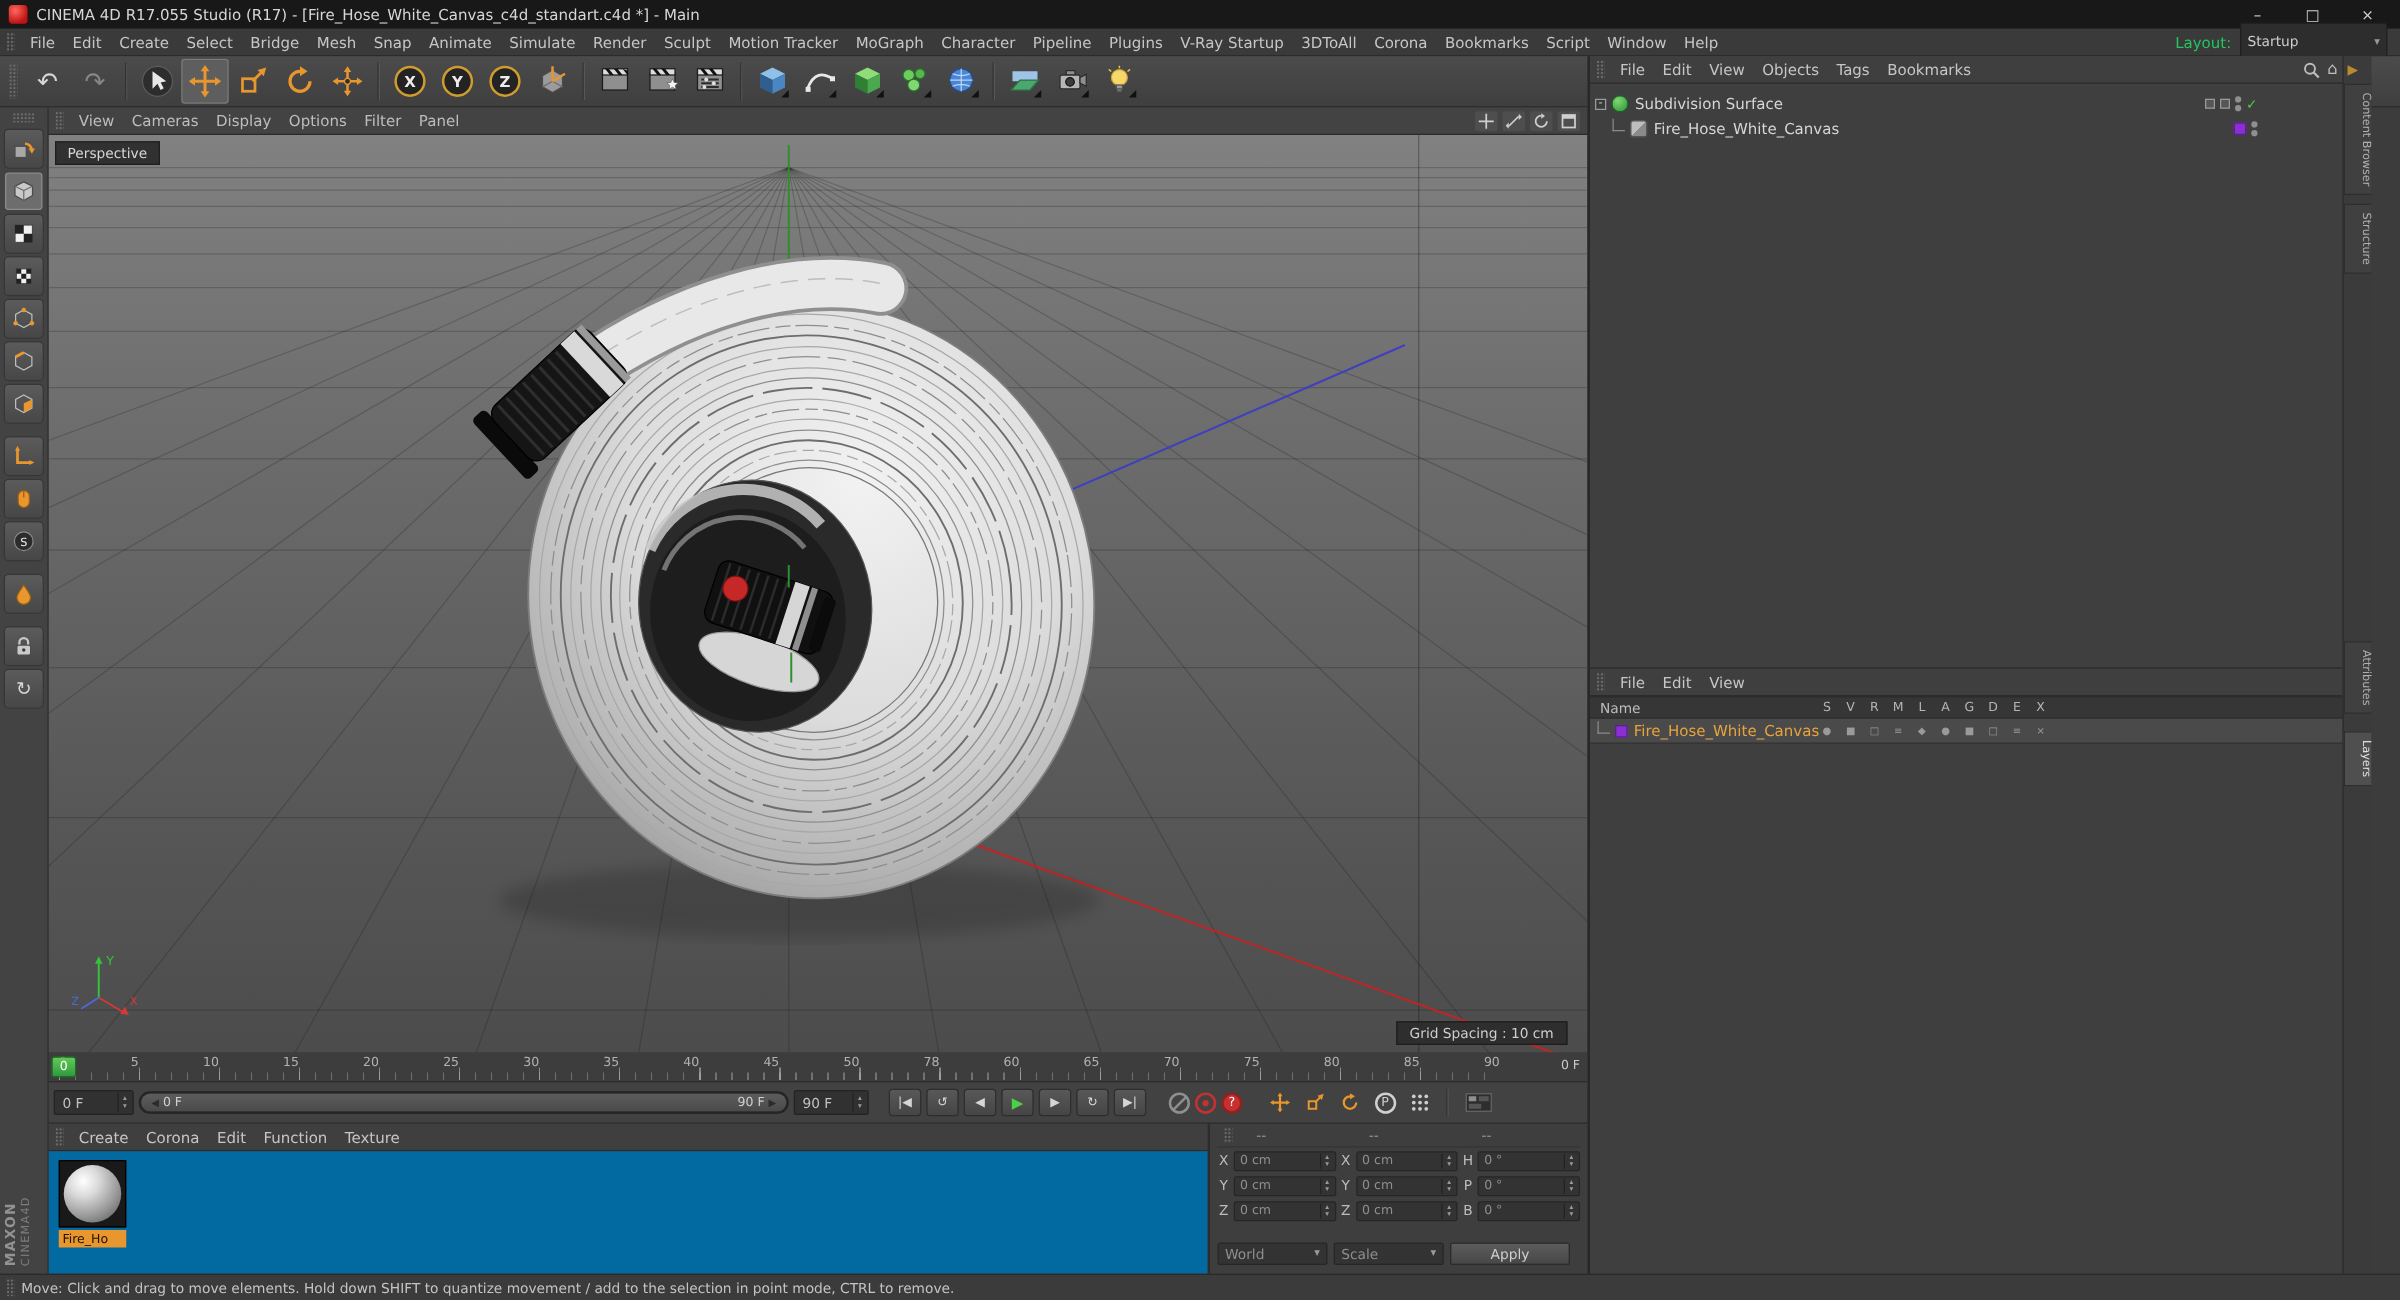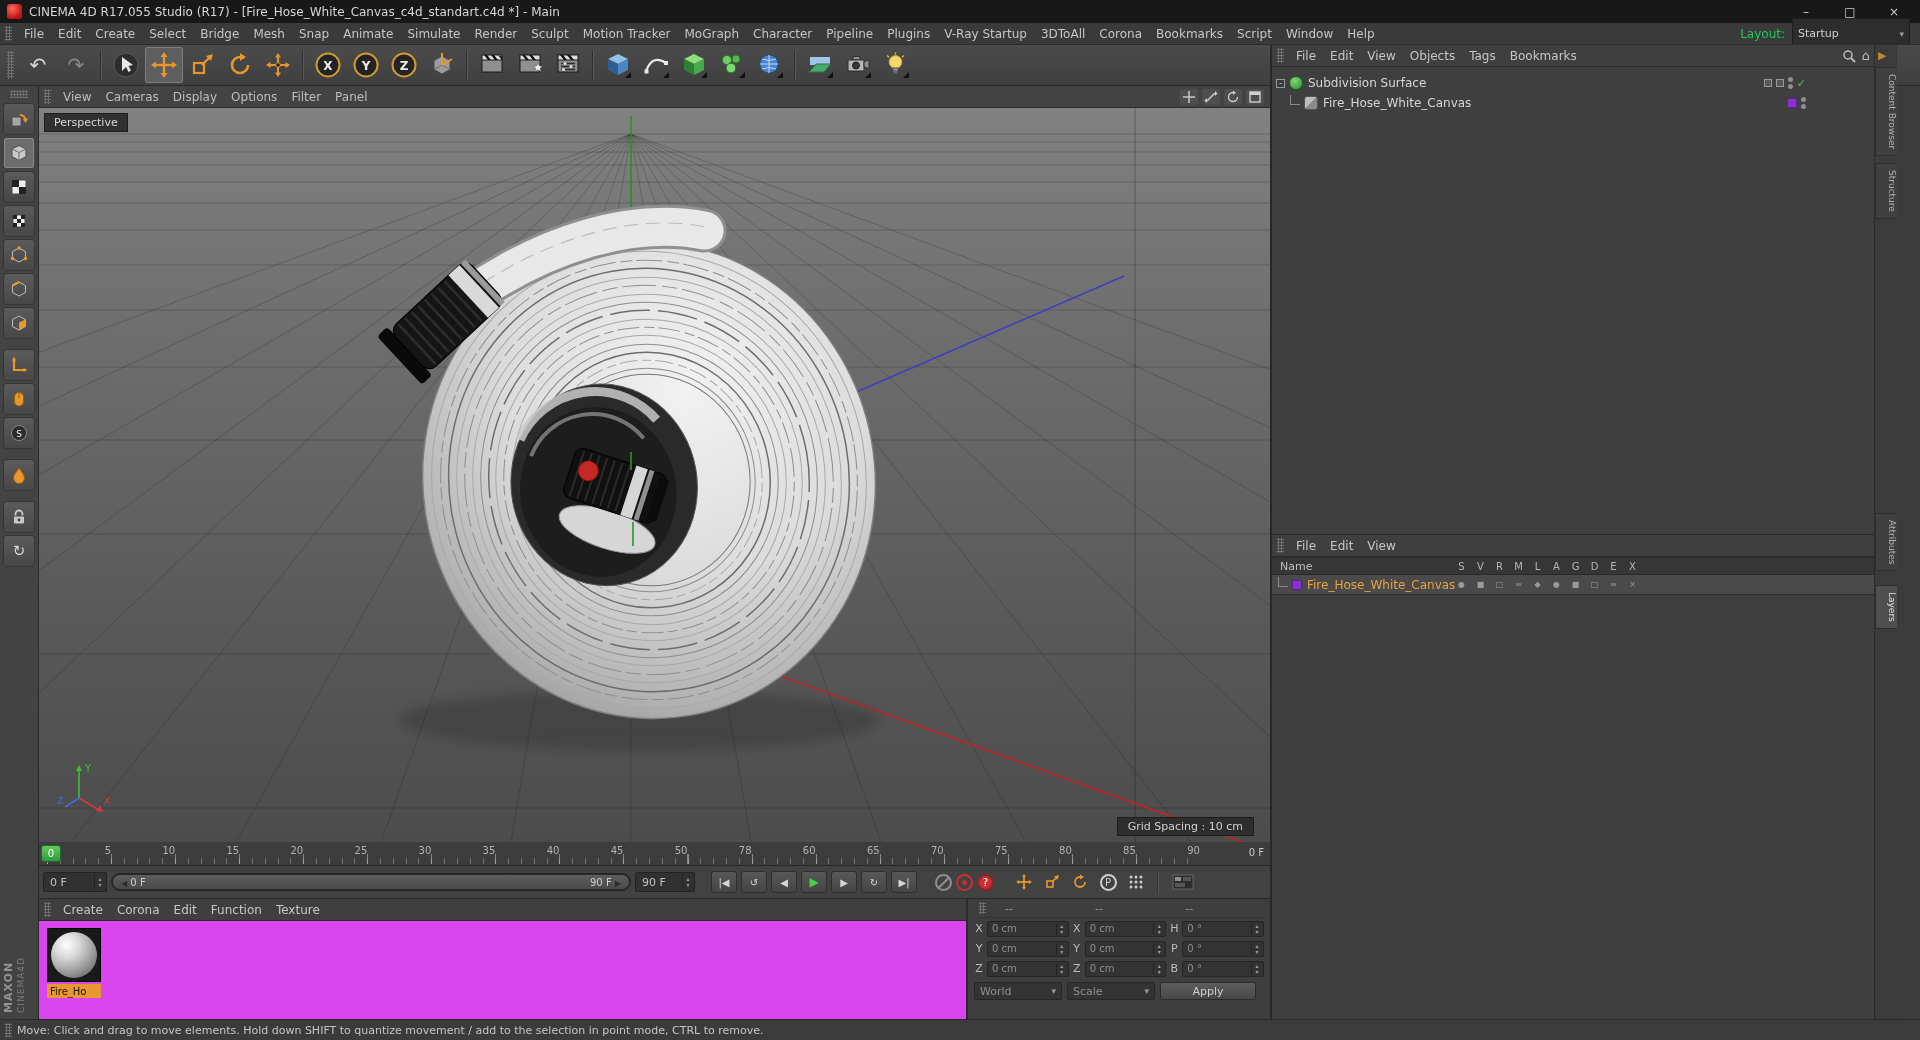--- a/index.html
+++ b/index.html
@@ -78,34 +78,34 @@
   .rec.off::after{content:"";position:absolute;left:-1px;top:6px;width:15px;height:2px;background:#8f8f8f;transform:rotate(-45deg)}
   .rec.red{border:2px solid #c53030}
   .rec.red::after{content:"";position:absolute;left:4px;top:4px;width:5px;height:5px;border-radius:50%;background:#c53030}
   .rec.q{background:#c53030;border:2px solid #8f2222;color:#fff;font-size:10px;display:flex;align-items:center;justify-content:center}
   .mini{width:24px;height:22px;border-radius:3px;display:flex;align-items:center;justify-content:center;flex:0 0 auto}
   .pcirc{width:17px;height:17px;border-radius:50%;border:2px solid #d0d0d0;color:#d0d0d0;font-size:10px;display:flex;align-items:center;justify-content:center}
 
   
   #mat-panel{left:39px;top:899px;width:928px;height:120px;background:#3c3c3c;border-right:1px solid #2a2a2a}
   .panel-menu{height:22px;background:#3f3f3f;border-bottom:1px solid #2b2b2b;display:flex;align-items:center}
-  #mat-body{position:absolute;left:0;top:22px;right:0;bottom:0;background:#d946ef;padding:7px 0 0 8px}
+  #mat-body{position:absolute;left:0;top:22px;right:0;bottom:0;background:#0369a1;padding:7px 0 0 8px}
   .mat-thumb{width:54px}
   .mat-ball{width:54px;height:54px;background:#191919;border:1px solid #000;display:flex;align-items:center;justify-content:center}
   .mat-ball i{display:block;width:46px;height:46px;border-radius:50%;background:radial-gradient(circle at 34% 28%,#ffffff,#d9d9d9 28%,#9a9a9a 62%,#585858 95%)}
   .mat-name{margin-top:2px;width:54px;height:14px;background:#e8962e;color:#211300;font-size:10px;display:flex;align-items:center;padding-left:3px;overflow:hidden;white-space:nowrap}
 
   
   #coord-panel{left:967px;top:899px;width:303px;height:120px;background:#3e3e3e;border-left:1px solid #2a2a2a;padding:0 6px}
   .coord-head{height:19px;display:flex;align-items:center;border-bottom:1px solid #343434}
   .coord-head .hd{width:33%;color:#9a9a9a;font-size:11px;padding-left:14px}
   .coord-row{display:flex;align-items:center;height:19px;margin-top:1px;gap:3px}
   .cl{width:10px;font-size:11px;color:#bdbdbd;text-align:center;flex:0 0 auto}
   .cfield{position:relative;height:16px;background:#333;border:1px solid #262626;border-radius:2px;flex:1;color:#8f8f8f;font-size:10px;display:flex;align-items:center;padding-left:4px}
-  .coord-bottom{display:flex;align-items:center;gap:5px;margin-top:4px}
+  .coord-bottom{display:flex;align-items:center;gap:5px;margin-top:16px}
   .cdrop{width:88px;height:18px;background:#333;border:1px solid #262626;border-radius:2px;display:flex;align-items:center;justify-content:space-between;padding:0 5px;color:#8f8f8f;font-size:11px}
   .capply{width:96px;height:18px;border-radius:2px;background:linear-gradient(#5c5c5c,#474747);border:1px solid #2b2b2b;color:#cfcfcf;font-size:11px;display:flex;align-items:center;justify-content:center}
 
   
   #right-panel{left:1270px;top:45px;width:627px;height:974px;background:#3f3f3f;border-left:2px solid #282828}
   #om{position:absolute;left:0;top:0;width:604px;height:490px;border-bottom:1px solid #282828}
   .om-icons{margin-left:auto;display:flex;align-items:center;gap:6px;padding-right:6px}
   .tree{padding-top:6px}
   .trow{position:relative;height:20px;display:flex;align-items:center;font-size:12px;color:#d6d6d6}
   .expander{width:9px;height:9px;border:1px solid #9a9a9a;background:#3a3a3a;color:#d0d0d0;font-size:9px;line-height:7px;text-align:center;margin:0 4px 0 4px;flex:0 0 auto}

